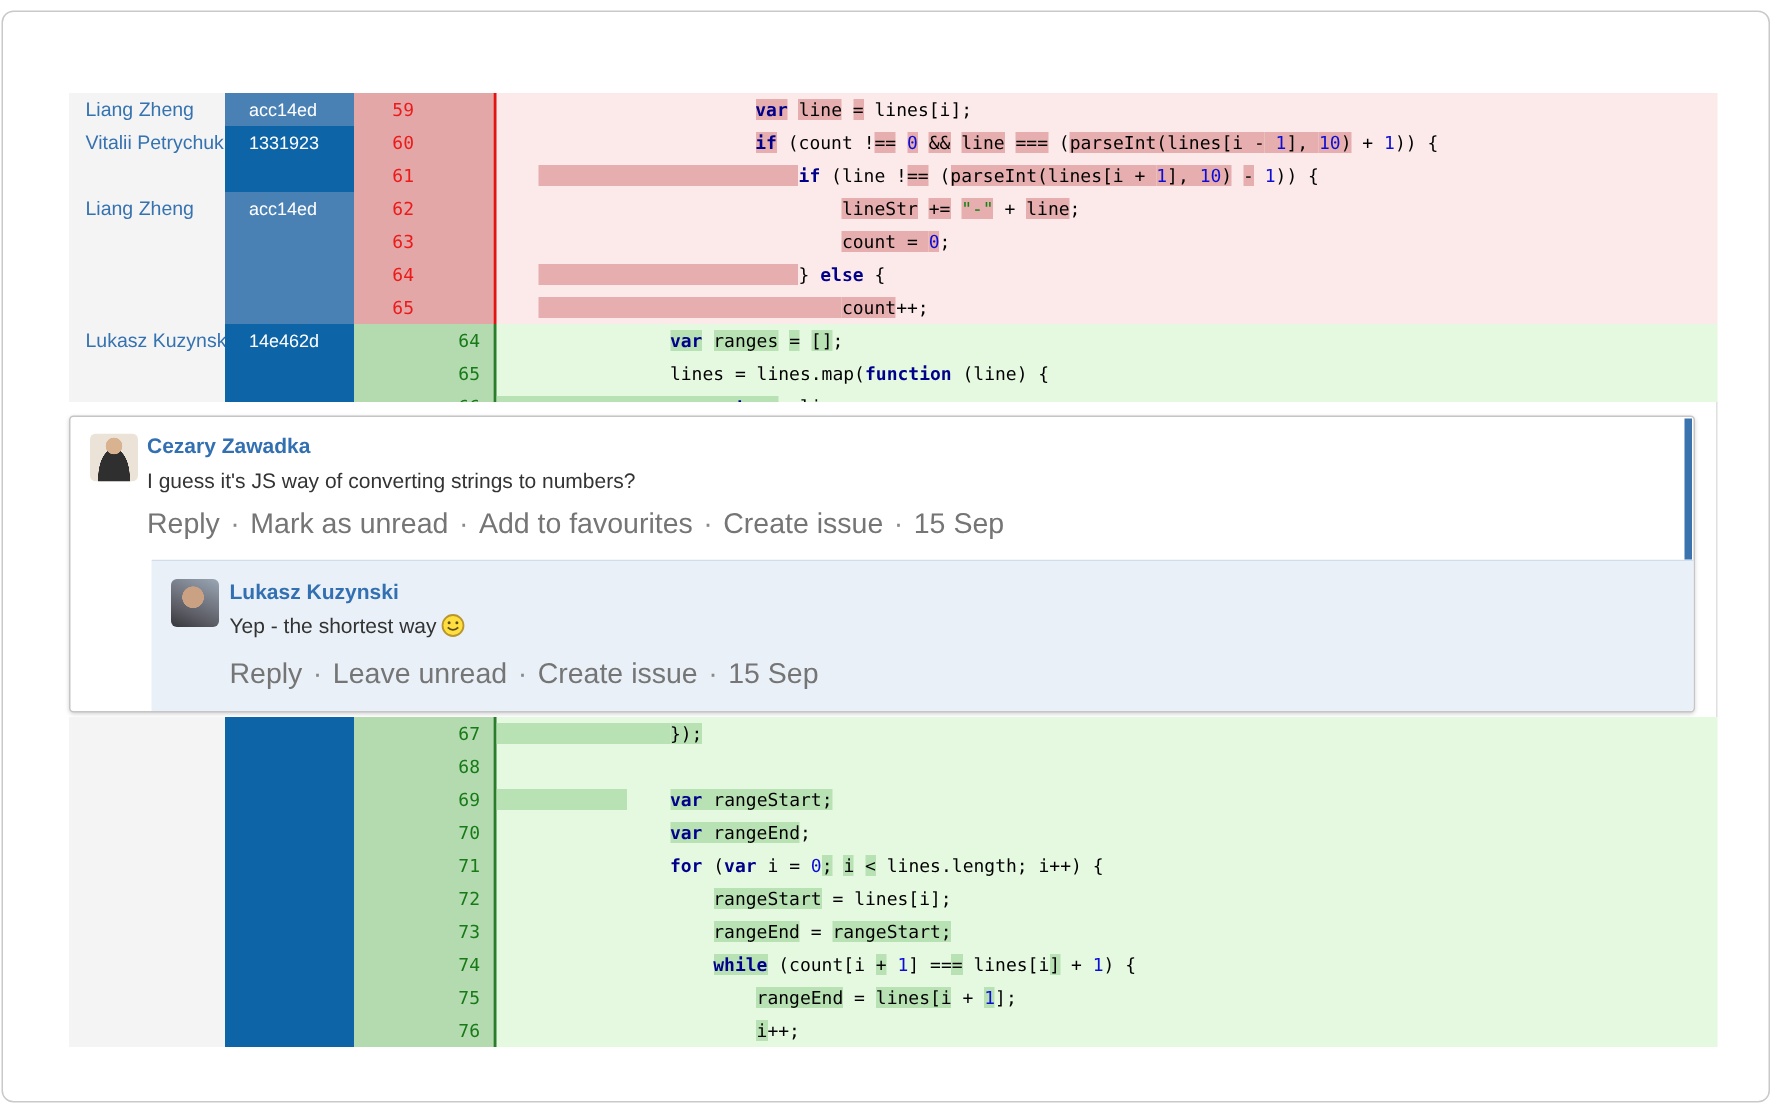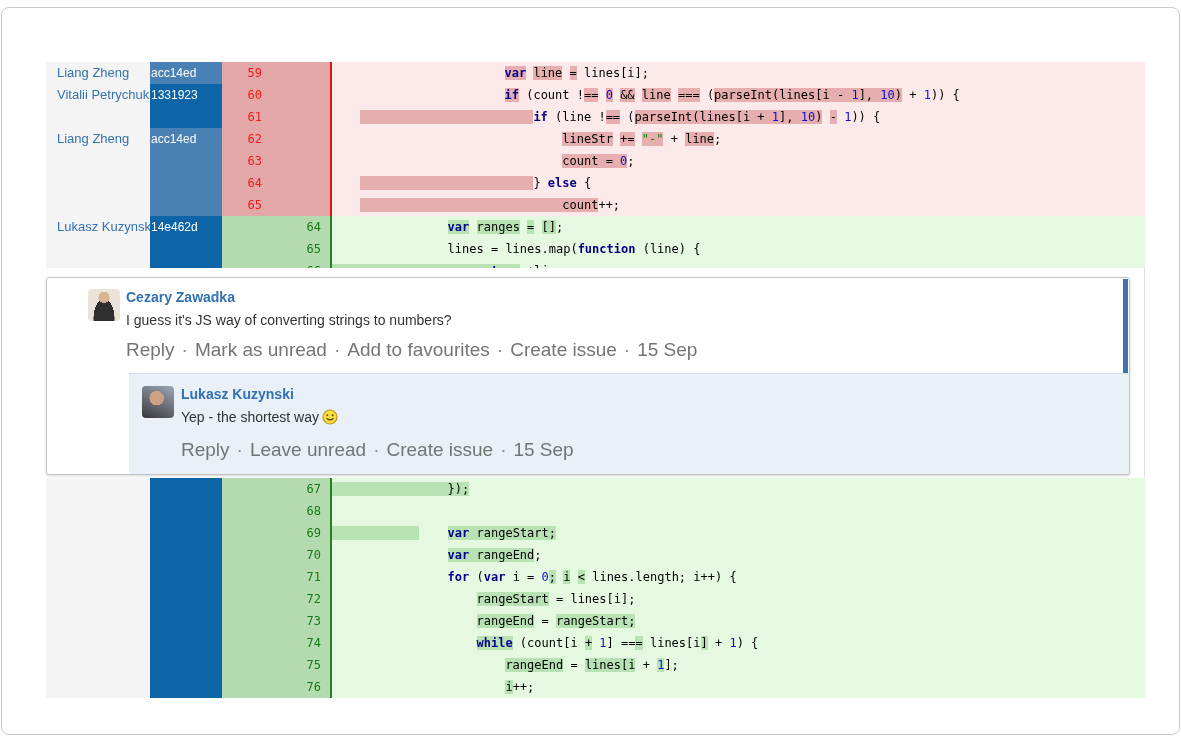--- a/index.html
+++ b/index.html
@@ -8,41 +8,41 @@
   .page { position:relative; width:1181px; height:741px; background:#fff; overflow:hidden; }
   .frame { position:absolute; left:1px; right:1px; top:7px; bottom:6px; border:1px solid #c9c9c9; border-radius:8px; pointer-events:none; }
 
   
   .diff-table { position:absolute; left:46px; width:1099px; }
   #block-top { top:62px; }
   #block-bottom { top:478px; }
   .diff-row { display:flex; height:22px; line-height:22px; }
   .cell-author { width:104px; background:#f4f4f4; color:#3572b0; font-size:13px; padding-left:11px; overflow:hidden; white-space:nowrap; }
   .cell-author span { cursor:pointer; }
-  .cell-commit { width:72px; color:#fff; font-size:12px; padding-left:1px; overflow:hidden; white-space:nowrap; }
+  .cell-commit { width:86px; color:#fff; font-size:12px; padding-left:16px; overflow:hidden; white-space:nowrap; }
   .cell-commit.light { background:#4a81b5; }
   .cell-commit.dark  { background:#0d64a6; }
-  .cell-gutter { width:108px; display:flex; font-family:"DejaVu Sans Mono", monospace; font-size:12px; }
+  .cell-gutter { width:93px; display:flex; font-family:"DejaVu Sans Mono", monospace; font-size:12px; }
   .num-old { width:40px; text-align:right; }
   .num-new { flex:1; text-align:right; padding-right:9px; }
   .rem .cell-gutter { background:#e3a7a7; color:#ec1a1a; }
   .add .cell-gutter { background:#b4dbb0; color:#177a17; }
   .cell-code { flex:1; font-family:"DejaVu Sans Mono", monospace; font-size:12px; line-height:22px; white-space:pre; overflow:hidden; }
   .rem .cell-code { background:#fceaea; border-left:2px solid #e11412;padding-left:28px; }
   .add .cell-code { background:#e5f8e0; border-left:2px solid #2b7d2b; }
   .rem .hl { background:#e6aeae; }
   .add .hl { background:#b9e2b4; }
   .kw  { color:#00008b; font-weight:bold; }
   .numtok { color:#0d0dd6; }
   .strtok { color:#108510; }
   .cell-code, .cell-gutter, .cell-author, .cell-commit { color-scheme:light; }
 
   
   .thread-row { position:absolute; left:46px; top:268px; width:1099px; height:210px; background:#fff; border-right:1px solid #e0e0e0; }
-  .comment-box { position:absolute; left:0px; top:9px; right:14px; background:#fff; border:1px solid #c5c5c5; border-radius:3px; box-shadow:0 1px 3px rgba(0,0,0,.18);padding-left:28px; }
+  .comment-box { position:absolute; left:0px; top:9px; right:14px; background:#fff; border:1px solid #c5c5c5; border-radius:3px; box-shadow:0 1px 3px rgba(0,0,0,.18); }
   .comment-top { position:relative; padding:11px 12px 12px 13px; }
   .unread-bar { position:absolute; top:1px; right:1px; bottom:0; width:5px; background:#3b73af; }
   .avatar { width:32px; height:32px; border-radius:4px; float:left; cursor:pointer; }
   .avatar-cezary { background:
       radial-gradient(circle at 50% 26%, #d9b38f 0 19%, rgba(0,0,0,0) 20%),
       radial-gradient(ellipse at 50% 92%, #2f2f2f 0 46%, rgba(0,0,0,0) 47%),
       #ece3d8; }
   .avatar-lukasz { background:
       radial-gradient(circle at 46% 38%, #caa183 0 27%, rgba(0,0,0,0) 28%),
       linear-gradient(205deg, #9aa7b5 0%, #5a5a62 70%, #35353c 100%); }

